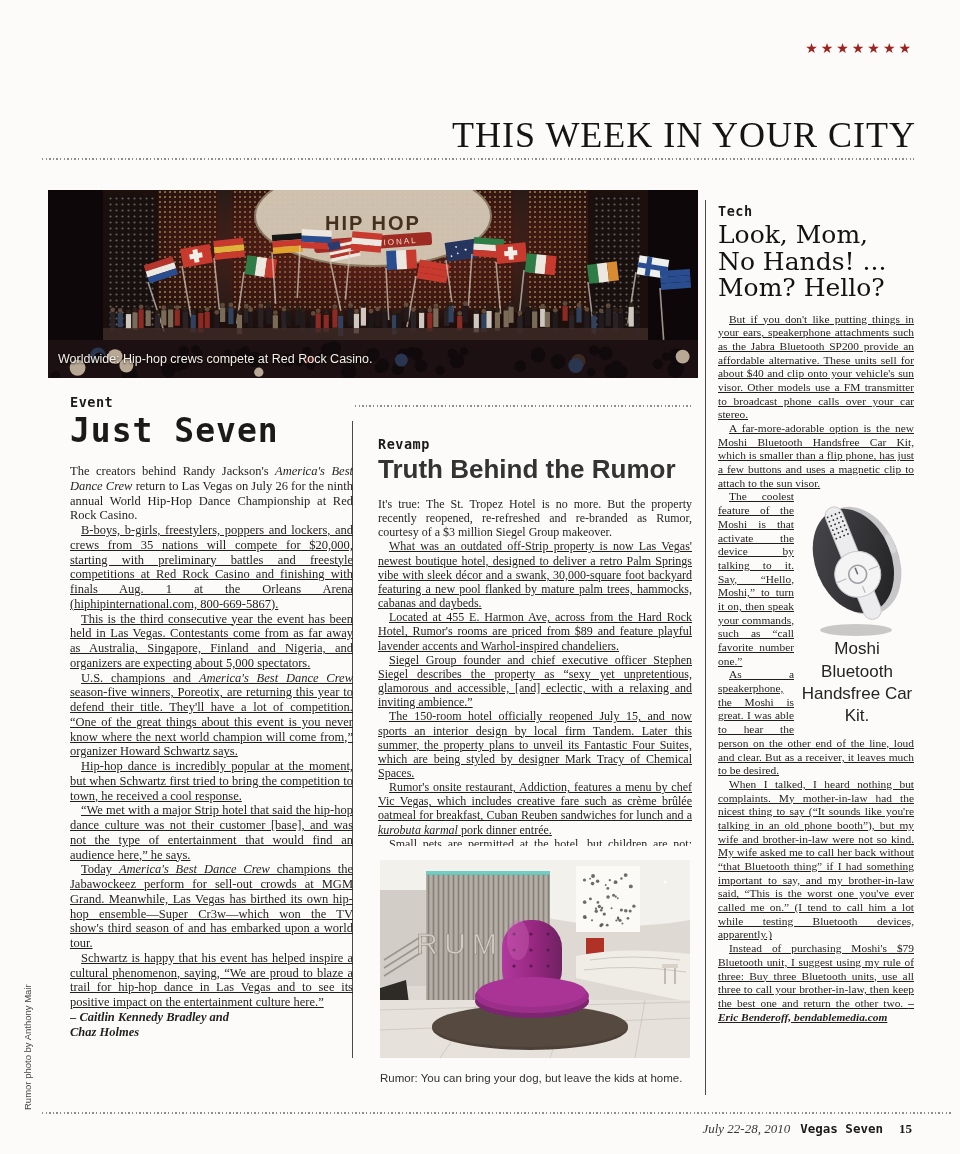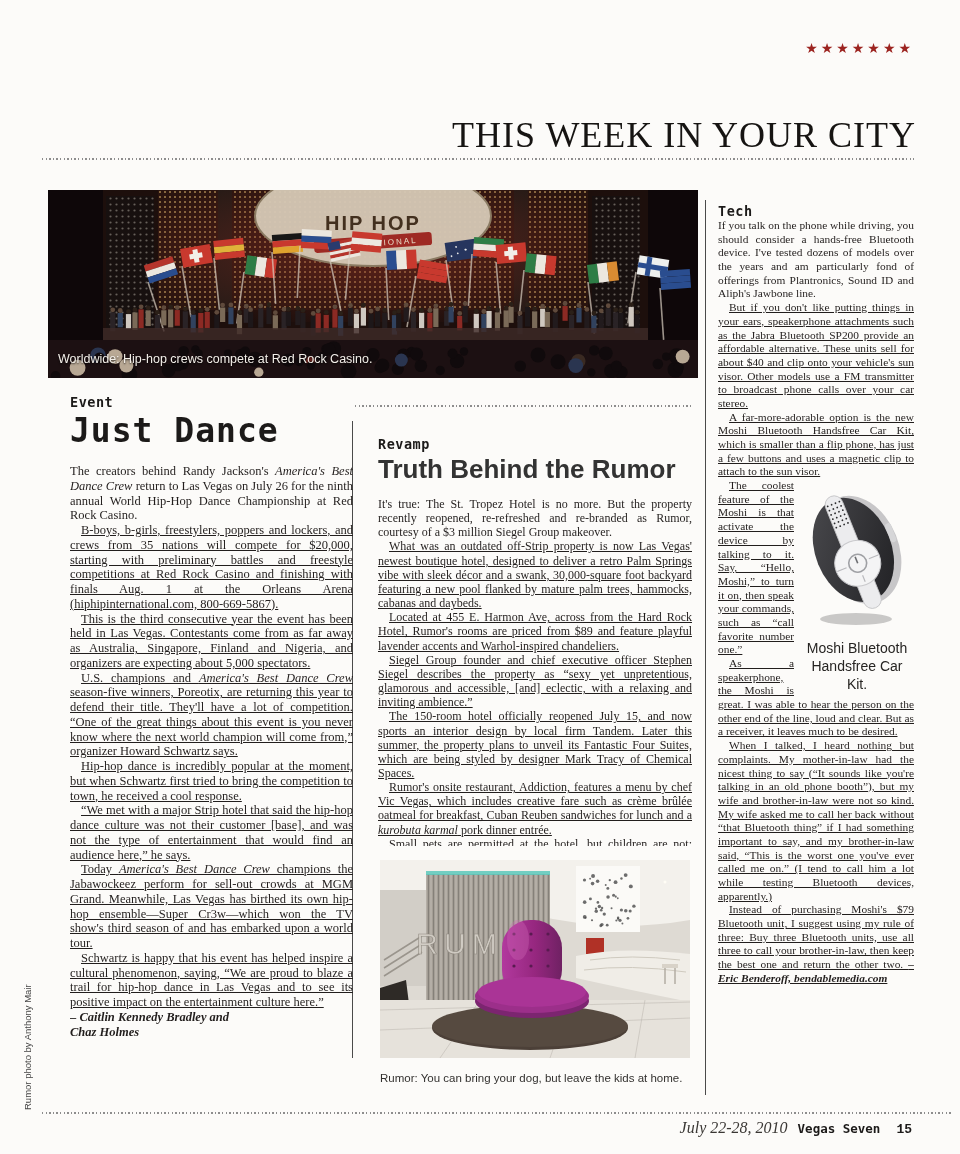--- a/index.html
+++ b/index.html
@@ -34,29 +34,29 @@
   .photo-main{position:absolute;left:48px;top:190px;width:650px;height:188px;background:#c2410c;}
   .photo-main svg{display:block;}
   .photo-caption-overlay{position:absolute;left:10px;bottom:12px;color:#f3efe9;
         font-family:"Liberation Sans",sans-serif;font-size:12.5px;text-shadow:0 1px 2px rgba(0,0,0,.8);}
   .photo-rumor{position:absolute;left:380px;top:860px;width:310px;height:198px;background:#dedad3;}
   .photo-rumor svg{display:block;}
   .rumor-caption{position:absolute;left:380px;top:1072px;width:312px;
         font-family:Liberation Sans, sans-serif;font-size:11.5px;color:#33312f;}
   .moshi-float{float:right;width:114px;margin:0 0 4px 6px;}
   .moshi-float svg{display:block;}
-  .moshi-caption{font-family:"Liberation Sans",sans-serif;font-size:14px;color:#262422;
-        text-align:center;white-space:pre-line;margin-top:12px;line-height:1.3;}
+  .moshi-caption{font-family:"Liberation Sans",sans-serif;font-size:17px;color:#262422;
+        text-align:center;white-space:pre-line;margin-top:0;line-height:1.3;}
   .photo-credit{position:absolute;left:22px;top:932px;height:178px;writing-mode:vertical-rl;
         transform:rotate(180deg);font-family:"Liberation Sans",sans-serif;font-size:9.5px;color:#454545;}
   .footer{position:absolute;top:1119px;right:48px;white-space:nowrap;}
-  .footer .date{font-style:italic;font-size:16px;color:#3a3734;}
+  .footer .date{font-style:italic;font-size:13px;color:#3a3734;}
   .footer .mag{font-family:"DejaVu Sans Mono",monospace;font-weight:700;font-size:12.5px;
         color:#1c1a19;margin-left:6px;}
-  .footer .pn{font-family:Liberation Mono, monospace;font-weight:700;font-size:13px;
+  .footer .pn{font-family:Liberation Serif, serif;font-weight:700;font-size:13px;
         color:#1c1a19;margin-left:12px;}
 </style>
 </head>
 <body>
 
 <div class="page">
 
   <div class="stars">★★★★★★★</div>
   <div class="pagetitle">THIS WEEK IN YOUR CITY</div>
   <div class="dotline" style="left:42px;top:158px;width:872px;"></div>
@@ -419,21 +419,21 @@
     </svg>
     <div class="photo-caption-overlay">Worldwide: Hip-hop crews compete at Red Rock Casino.</div>
   </div>
 
   <div class="vline" style="left:352px;top:421px;height:637px;"></div>
   <div class="vline" style="left:705px;top:200px;height:895px;"></div>
   <div class="dotline" style="left:355px;top:405px;width:337px;"></div>
 
   <div class="col event-col">
     <div class="label">Event</div>
-    <div class="event-headline">Just Dance</div>
+    <div class="event-headline">Just Seven</div>
     <div class="body">
         <p><span>The creators behind Randy Jackson's </span><span class="i">America's Best Dance Crew</span><span> return to Las Vegas on July 26 for the ninth annual World Hip-Hop Dance Championship at Red Rock Casino.</span></p>
         <p class="ind"><span>B-boys, b-girls, freestylers, poppers and lockers, and crews from 35 nations will compete for $20,000, starting with preliminary battles and freestyle competitions at Red Rock Casino and finishing with finals Aug. 1 at the Orleans Arena (hiphipinternational.com, 800-669-5867).</span></p>
         <p class="ind"><span>This is the third consecutive year the event has been held in Las Vegas. Contestants come from as far away as Australia, Singapore, Finland and Nigeria, and organizers are expecting about 5,000 spectators.</span></p>
         <p class="ind"><span>U.S. champions and </span><span class="i">America's Best Dance Crew</span><span> season-five winners, Poreotix, are returning this year to defend their title. They'll have a lot of competition. “One of the great things about this event is you never know where the next world champion will come from,” organizer Howard Schwartz says.</span></p>
         <p class="ind"><span>Hip-hop dance is incredibly popular at the moment, but when Schwartz first tried to bring the competition to town, he received a cool response.</span></p>
         <p class="ind"><span>“We met with a major Strip hotel that said the hip-hop dance culture was not their customer [base], and was not the type of entertainment that would find an audience here,” he says.</span></p>
         <p class="ind"><span>Today </span><span class="i">America's Best Dance Crew</span><span> champions the Jabawockeez perform for sell-out crowds at MGM Grand. Meanwhile, Las Vegas has birthed its own hip-hop ensemble—Super Cr3w—which won the TV show's third season of and has embarked upon a world tour.</span></p>
         <p class="ind"><span>Schwartz is happy that his event has helped inspire a cultural phenomenon, saying, “We are proud to blaze a trail for hip-hop dance in Las Vegas and to see its positive impact on the entertainment culture here.”</span></p>
         <p><span class="bi">– Caitlin Kennedy Bradley and
@@ -561,23 +561,25 @@
         <ellipse cx="152" cy="136" rx="57" ry="17" fill="#9c2f8a"></ellipse>
         <ellipse cx="152" cy="132" rx="54" ry="15" fill="#aa3496"></ellipse>
         <ellipse cx="138" cy="80" rx="11" ry="20" fill="#d06ab8" opacity="0.35"></ellipse>
       </g>
     </svg>
   </div>
   <div class="rumor-caption">Rumor: You can bring your dog, but leave the kids at home.</div>
 
   <div class="col tech-col">
     <div class="label">Tech</div>
+    <div class="tech-headline">Look, Mom,
+No Hands! ...
+Mom? Hello?</div>
     <div class="body">
       <div>
-          <p><span>If you talk on the phone while driving, you should consider a hands-free Bluetooth device. I've tested dozens of models over the years and am particularly fond of offerings from Plantronics, Sound ID and Aliph's Jawbone line.</span></p>
           <p class="ind"><span>But if you don't like putting things in your ears, speakerphone attachments such as the Jabra Bluetooth SP200 provide an affordable alternative. These units sell for about $40 and clip onto your vehicle's sun visor. Other models use a FM transmitter to broadcast phone calls over your car stereo.</span></p>
           <p class="ind"><span>A far-more-adorable option is the new Moshi Bluetooth Handsfree Car Kit, which is smaller than a flip phone, has just a few buttons and uses a magnetic clip to attach to the sun visor.</span></p>
         </div>
       <aside class="moshi-float">
         <svg width="114" height="148" viewBox="0 0 114 148">
           <defs>
             <linearGradient id="dg" x1="0" y1="0" x2="1" y2="1">
               <stop offset="0" stop-color="#4b4b4f"></stop>
               <stop offset="1" stop-color="#1f1f22"></stop>
             </linearGradient>

